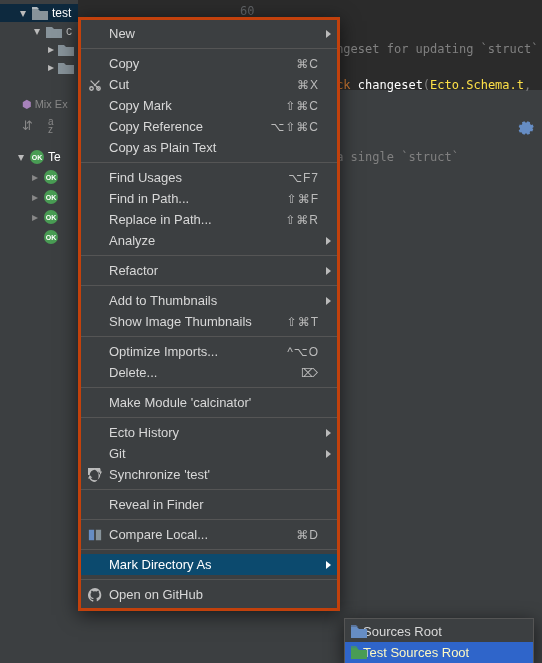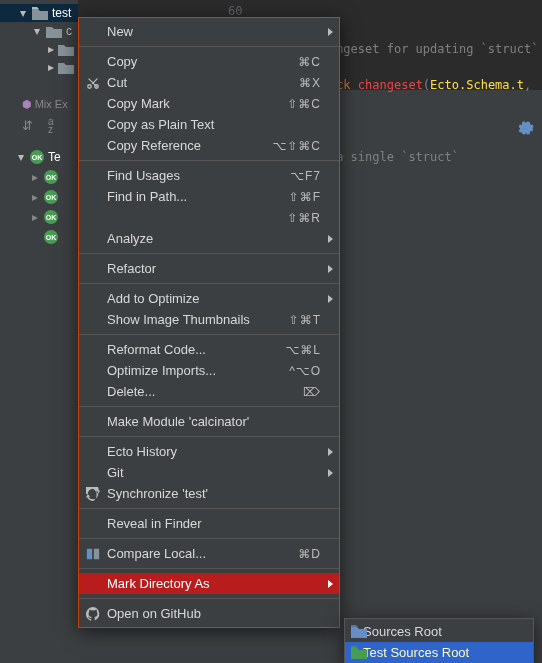--- a/index.html
+++ b/index.html
@@ -18,23 +18,23 @@
     position: absolute;
     top: 0; left: 0; right: 0; height: 90px;
     background: #2b2b2b;
     padding: 4px 8px 4px 300px;
     font-family: Menlo, Consolas, monospace;
     font-size: 12px;
     color: #808080;
     line-height: 18px;
     white-space: pre;
   }
-  .linenum { color:#606366; position:absolute; left:228px; top:2px; }
+  .linenum { color:#606366; position:absolute; left:240px; top:2px; }
   .kw { color:#cc7832; }
-  .fn { color:#ef4444; }
+  .fn { color:#ffffff; }
   .type { color:#fde047; }
   .comment { color:#808080; }
 
   
   .project-tree {
     position: absolute;
     top: 0; left: 0; width: 78px; height: 663px;
     background: #3c3f41;
     color: #bbbbbb;
     font-size: 12px;
@@ -51,34 +51,34 @@
   .test-node { position:absolute; top:150px; left:18px; display:flex; align-items:center; gap:4px; font-size:12px; color:#fff; }
   .test-sub { position:absolute; left:32px; display:flex; align-items:center; gap:4px; font-size:12px; }
   .ok-badge { width:14px; height:14px; border-radius:7px; background:#499c54; display:flex; align-items:center; justify-content:center; color:#fff; font-size:7px; font-weight:bold; }
 
   
   .menu {
     position: absolute;
     top: 17px; left: 78px;
     width: 262px;
     background: #3c3f41;
-    border: 1px solid #c2410c;
+    border: 3px solid #c2410c;
     box-shadow: 0 4px 18px rgba(0,0,0,0.6);
     color: #d8d8d8;
     padding: 3px 0;
   }
   .menu-item {
     display: flex;
     align-items: center;
     height: 21px;
     padding: 0 18px 0 28px;
     position: relative;
     white-space: nowrap;
   }
-  .menu-item.hover { background:#b91c1c; color:#fff; }
+  .menu-item.hover { background:#0c4a6e; color:#fff; }
   .menu-item .shortcut {
     margin-left: auto;
     color: #bbbbbb;
     font-size: 12px;
     letter-spacing: 1px;
   }
   .menu-sep {
     height: 1px;
     background: #555;
     margin: 4px 0;
@@ -214,61 +214,58 @@
         </svg>
       </span>
       <span>Cut</span>
       <span class="shortcut">⌘X</span>
     </div>
     <div class="menu-item">
       <span>Copy Mark</span>
       <span class="shortcut">⇧⌘C</span>
     </div>
     <div class="menu-item">
-      <span>Copy as Plain Text</span>
-    </div>
-    <div class="menu-item">
       <span>Copy Reference</span>
       <span class="shortcut">⌥⇧⌘C</span>
     </div>
+    <div class="menu-item">
+      <span>Copy as Plain Text</span>
+    </div>
     <div class="menu-sep"></div>
     <div class="menu-item">
       <span>Find Usages</span>
       <span class="shortcut">⌥F7</span>
     </div>
     <div class="menu-item">
       <span>Find in Path...</span>
       <span class="shortcut">⇧⌘F</span>
     </div>
     <div class="menu-item">
+      <span>Replace in Path...</span>
       <span class="shortcut">⇧⌘R</span>
     </div>
     <div class="menu-item">
       <span>Analyze</span>
       <span class="submenu-arrow"></span>
     </div>
     <div class="menu-sep"></div>
     <div class="menu-item">
       <span>Refactor</span>
       <span class="submenu-arrow"></span>
     </div>
     <div class="menu-sep"></div>
     <div class="menu-item">
-      <span>Add to Optimize</span>
+      <span>Add to Thumbnails</span>
       <span class="submenu-arrow"></span>
     </div>
     <div class="menu-item">
       <span>Show Image Thumbnails</span>
       <span class="shortcut">⇧⌘T</span>
     </div>
     <div class="menu-sep"></div>
-    <div class="menu-item">
-      <span>Reformat Code...</span>
-      <span class="shortcut">⌥⌘L</span>
-    </div>
     <div class="menu-item">
       <span>Optimize Imports...</span>
       <span class="shortcut">^⌥O</span>
     </div>
     <div class="menu-item">
       <span>Delete...</span>
       <span class="shortcut">⌦</span>
     </div>
     <div class="menu-sep"></div>
     <div class="menu-item">

